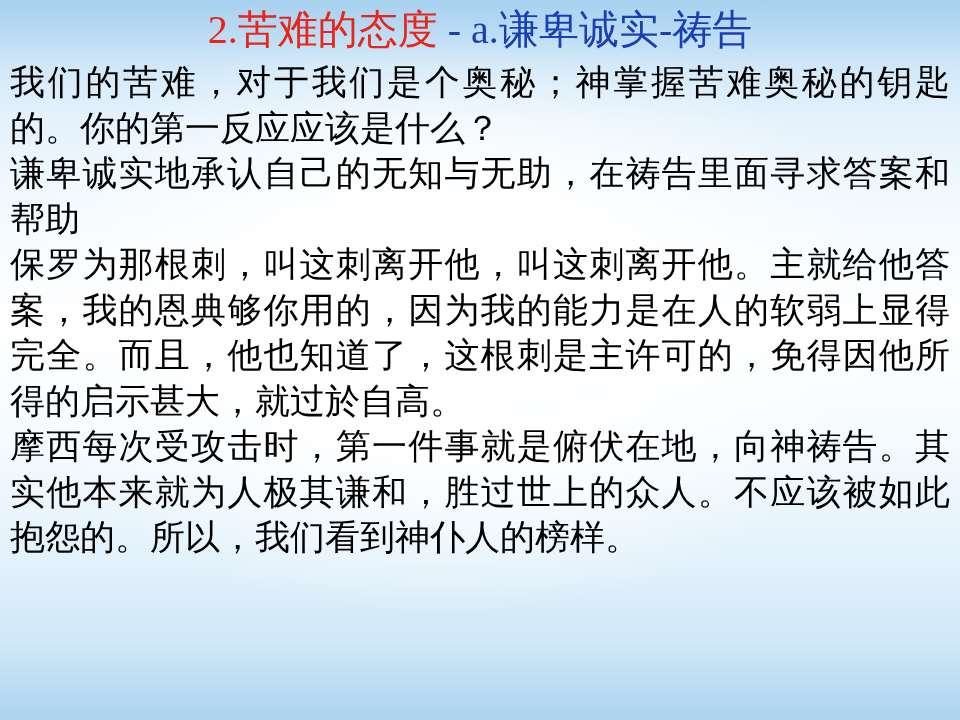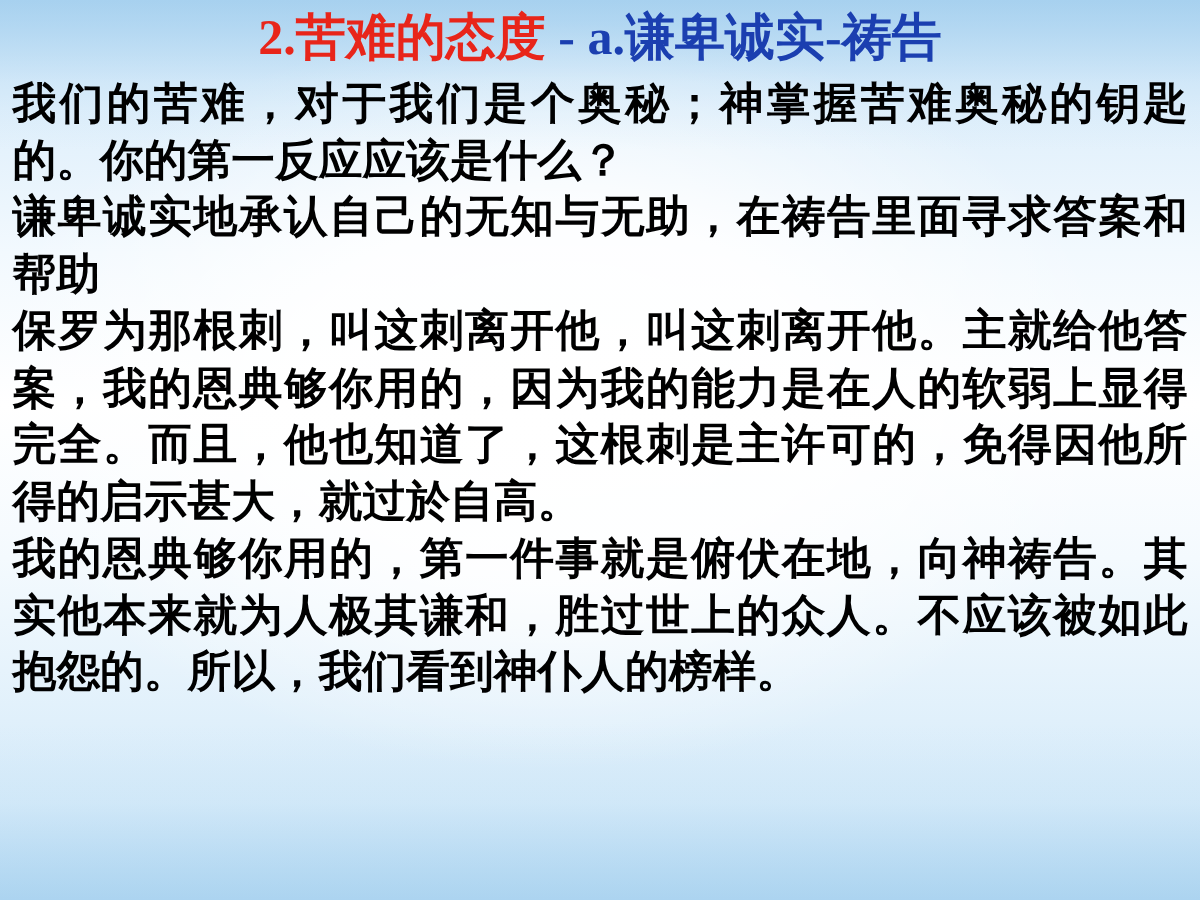--- a/index.html
+++ b/index.html
@@ -41,21 +41,21 @@
     background: linear-gradient(0deg, rgba(150,200,235,0.5) 0%, rgba(200,228,247,0.22) 55%, rgba(255,255,255,0) 100%);
     pointer-events: none;
   }
 
   .title {
     position: relative;
     z-index: 2;
     text-align: center;
     font-size: 40px;
     line-height: 1.1;
-    font-weight: bold;
+    font-weight: normal;
     padding: 8px 0 2px 0;
     white-space: nowrap;
   }
   .title .t-red {
     color: #e8251a;
   }
   .title .t-blue {
     color: #1b3fb0;
   }
 
@@ -65,32 +65,31 @@
     padding: 6px 10px 0 10px;
     color: #000000;
     font-size: 35px;
     line-height: 1.30;
     text-align: justify;
     text-justify: inter-ideograph;
   }
   .para {
     margin: 0 0 0 0;
     text-indent: 0;
-    font-weight: bold;
   }
 </style>
 </head>
 <body>
 
 <div class="slide">
 
   <div class="title">
     <span class="t-red">2.</span><span class="t-red">苦难的态度</span><span class="t-blue"> - </span><span class="t-blue">a.</span><span class="t-blue">谦卑诚实-祷告</span>
   </div>
 
   <div class="body-text">
     <p class="para">我们的苦难，对于我们是个奥秘；神掌握苦难奥秘的钥匙的。你的第一反应应该是什么？</p>
     <p class="para">谦卑诚实地承认自己的无知与无助，在祷告里面寻求答案和帮助</p>
     <p class="para">保罗为那根刺，叫这刺离开他，叫这刺离开他。主就给他答案，我的恩典够你用的，因为我的能力是在人的软弱上显得完全。而且，他也知道了，这根刺是主许可的，免得因他所得的启示甚大，就过於自高。</p>
-    <p class="para">我的恩典够你用的，第一件事就是俯伏在地，向神祷告。其实他本来就为人极其谦和，胜过世上的众人。不应该被如此抱怨的。所以，我们看到神仆人的榜样。</p>
+    <p class="para">摩西每次受攻击时，第一件事就是俯伏在地，向神祷告。其实他本来就为人极其谦和，胜过世上的众人。不应该被如此抱怨的。所以，我们看到神仆人的榜样。</p>
   </div>
 
 </div>
 
 </body></html>

